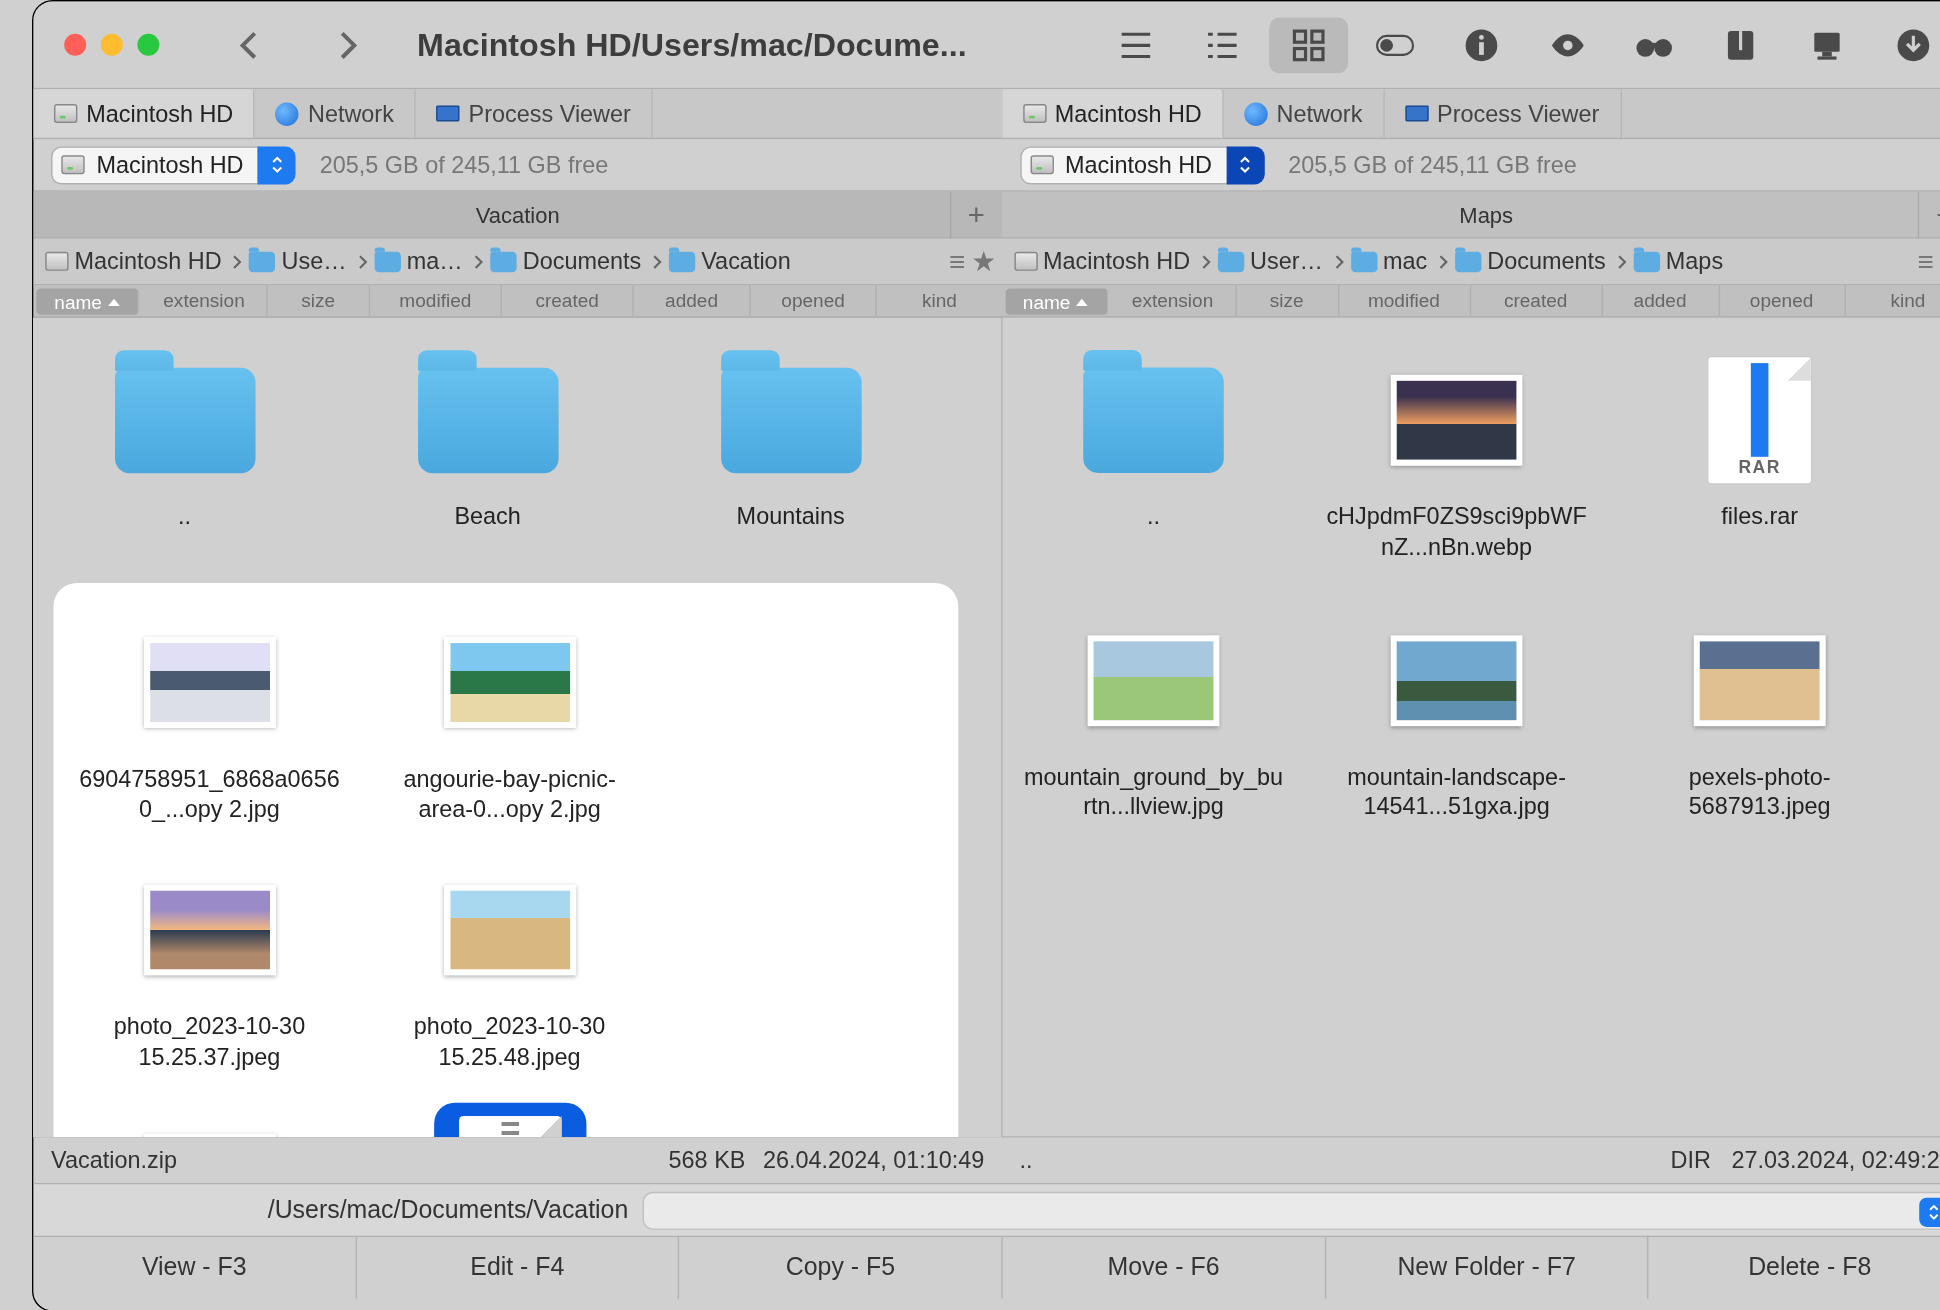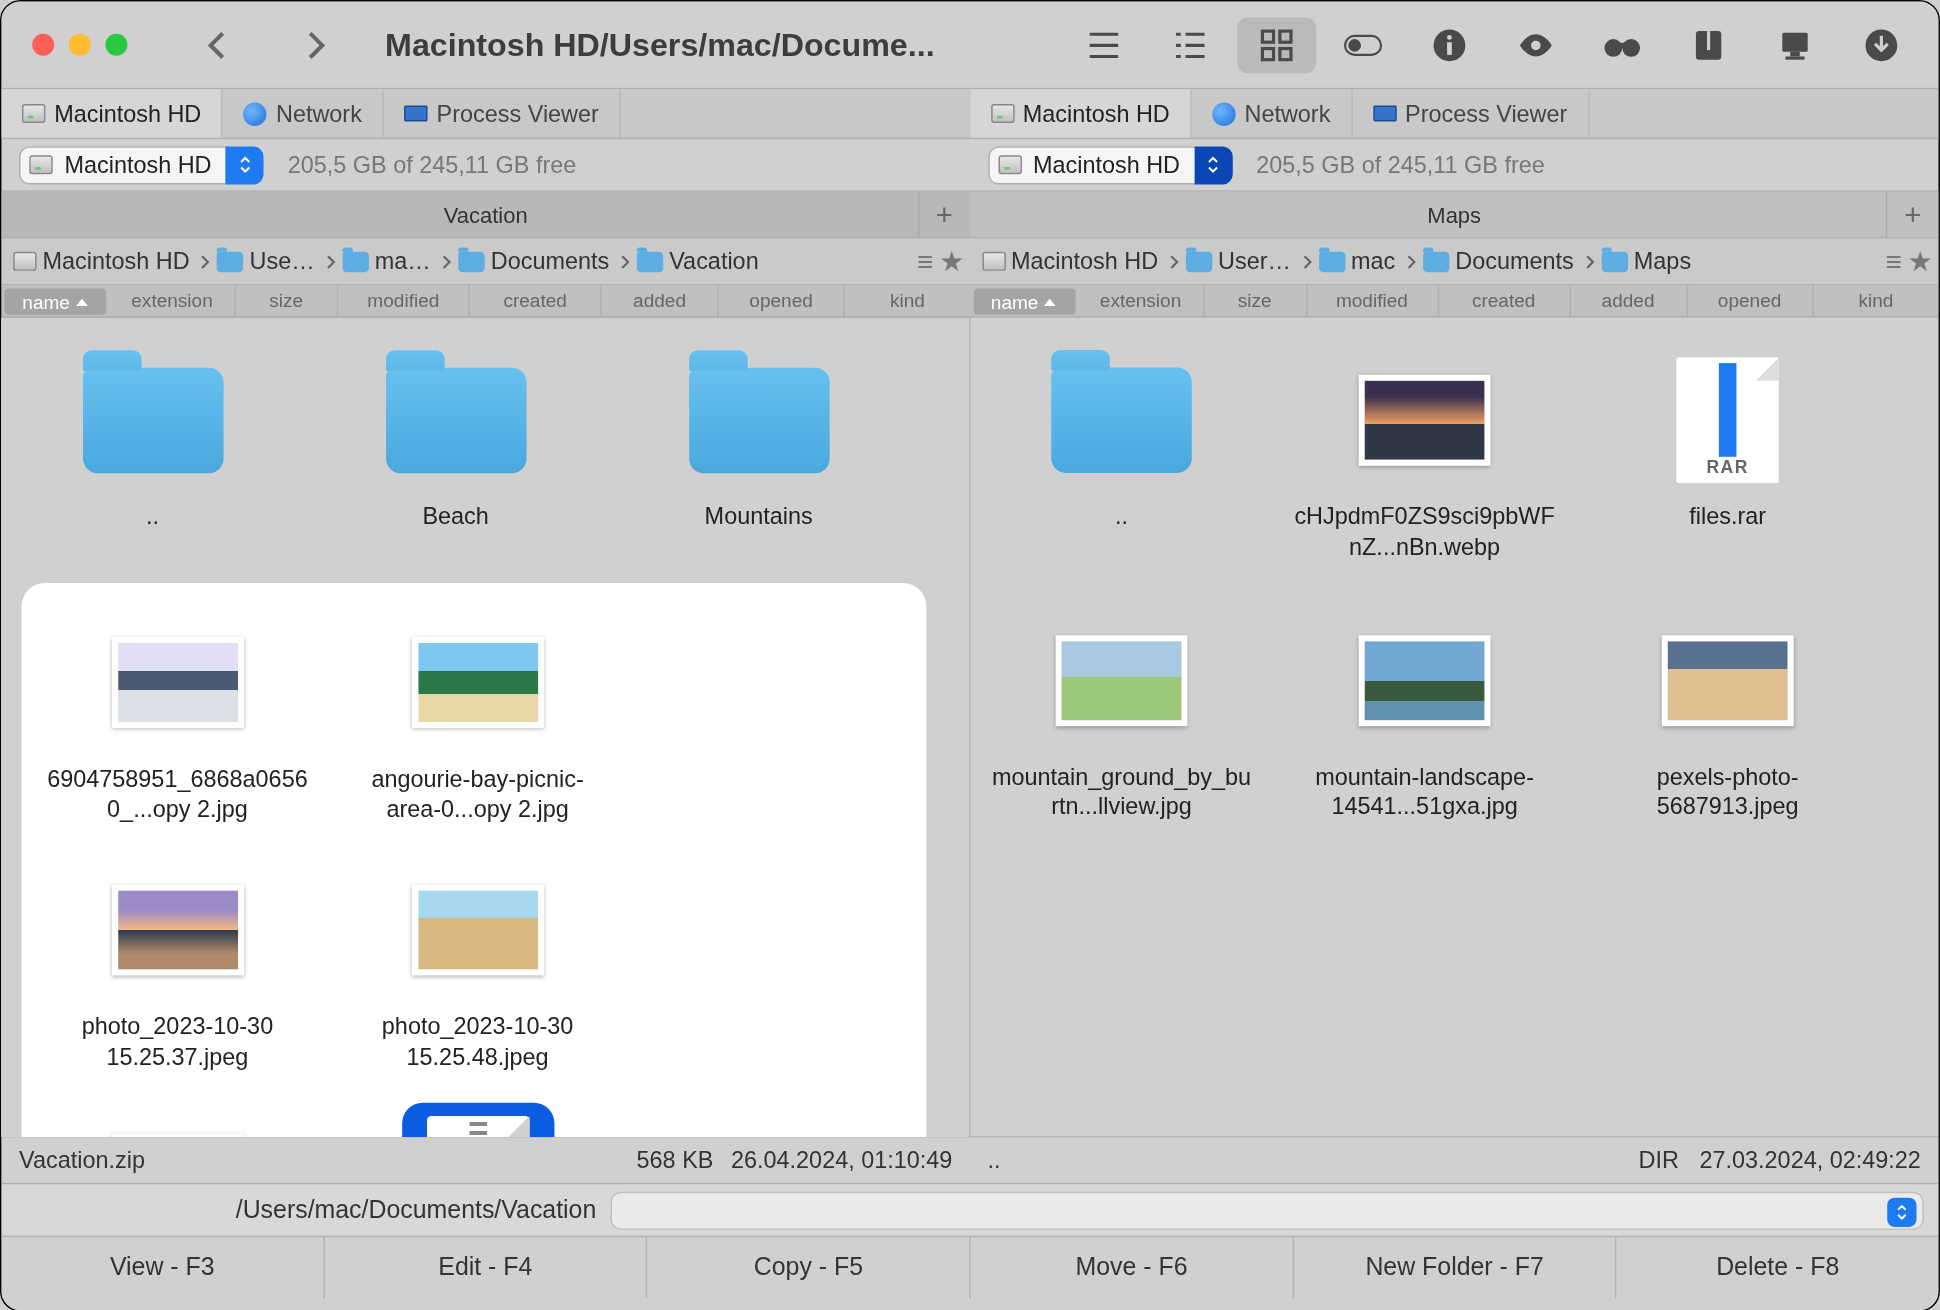--- a/index.html
+++ b/index.html
@@ -1,17 +1,17 @@
 <!DOCTYPE html>
 <html><head>
 <meta charset="utf-8">
 <style>
 * { margin: 0; padding: 0; box-sizing: border-box; font-family: -apple-system, "Helvetica Neue", Arial, sans-serif; }
 body { background: #d0d0d0; width: 1940px; height: 1310px; overflow: hidden; -webkit-font-smoothing: antialiased; }
-.app { width: 1940px; height: 942px; }
+.app { width: 1940px; height: 942px; padding-left: 32px; }
 .scaler { width: 1325px; height: 896px; transform-origin: 0 0; transform: scale(1.4641); background:#d0d0d0; border:1px solid #000; border-radius:14px; overflow:hidden; }
 
 .titlebar { height:60px; background:#d0d0d0; display:flex; align-items:center; border-bottom:1px solid #b0b0b0; }
 .traffic { display:flex; gap:10px; margin-left:21px; }
 .dot { width:15px; height:15px; border-radius:50%; }
 .red { background:#ff5f57; }
 .yellow { background:#febc2e; }
 .green { background:#28c840; }
 .nav { display:flex; margin-left:36px; gap:18px; }
 .navbtn { width:50px; height:36px; display:flex; align-items:center; justify-content:center; color:#666; border-radius:6px; }

